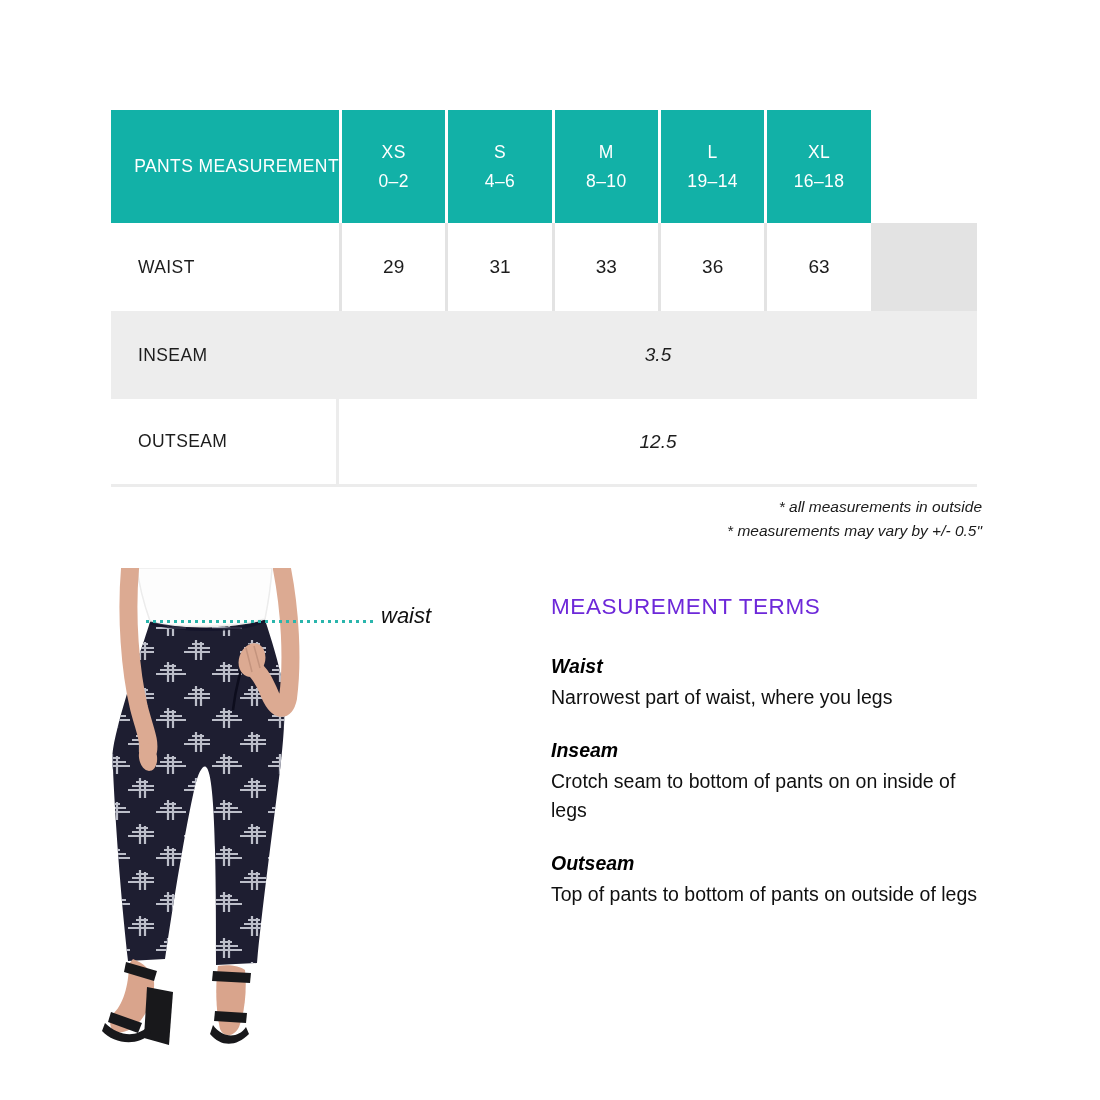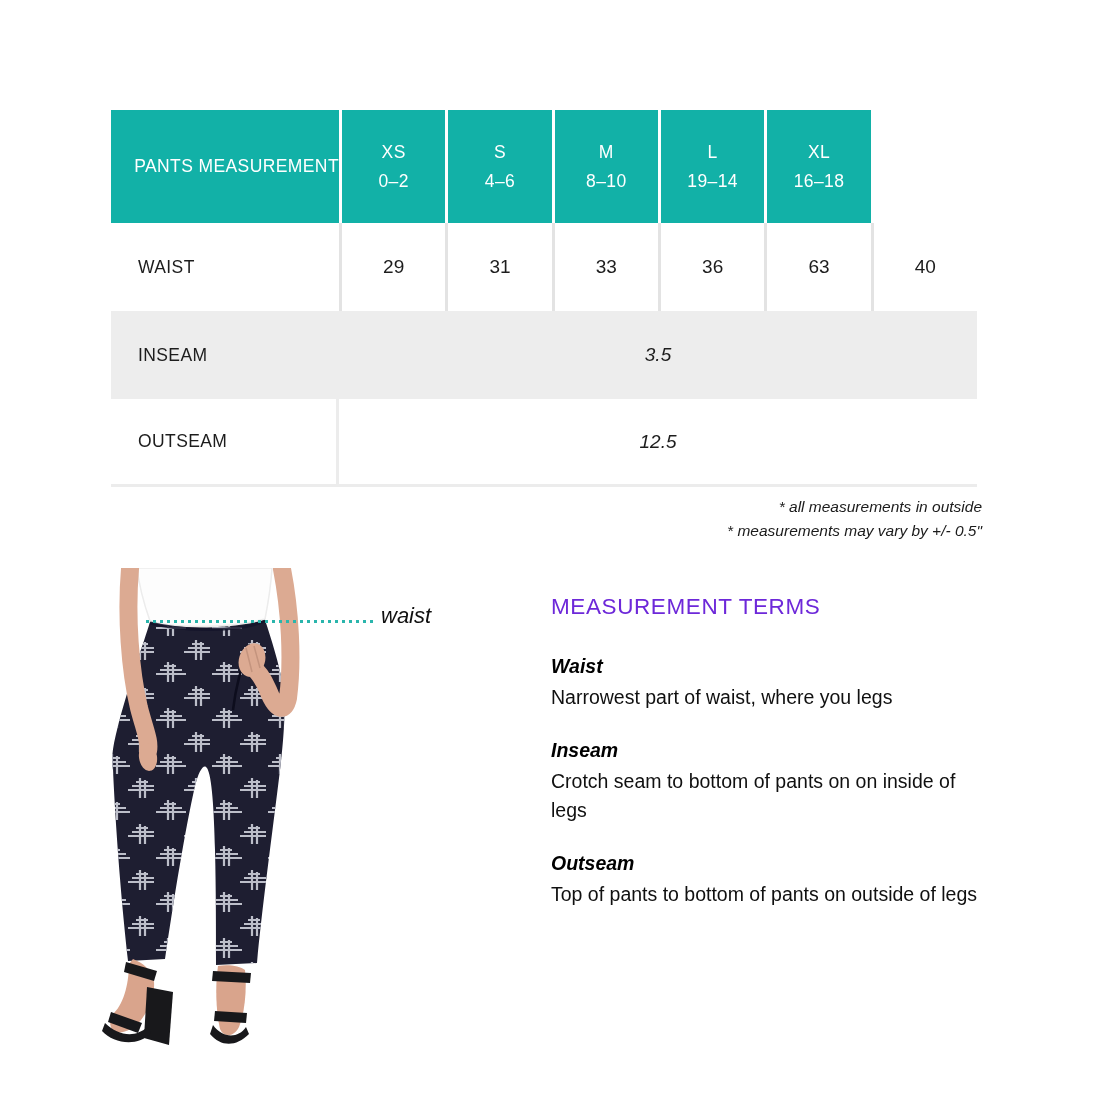--- a/index.html
+++ b/index.html
@@ -82,21 +82,20 @@
       </div>
     </div>
 
     <div class="grid-row row-waist">
       <div class="td td-label">WAIST</div>
       <div class="td">29</div>
       <div class="td">31</div>
       <div class="td">33</div>
       <div class="td">36</div>
       <div class="td">63</div>
-      <div class="td">40</div>
     </div>
 
     <div class="row-merged row-inseam">
       <div class="merged-label">INSEAM</div>
       <div class="merged-value">3.5</div>
     </div>
 
     <div class="row-merged row-outseam">
       <div class="merged-label">OUTSEAM</div>
       <div class="merged-value">12.5</div>

